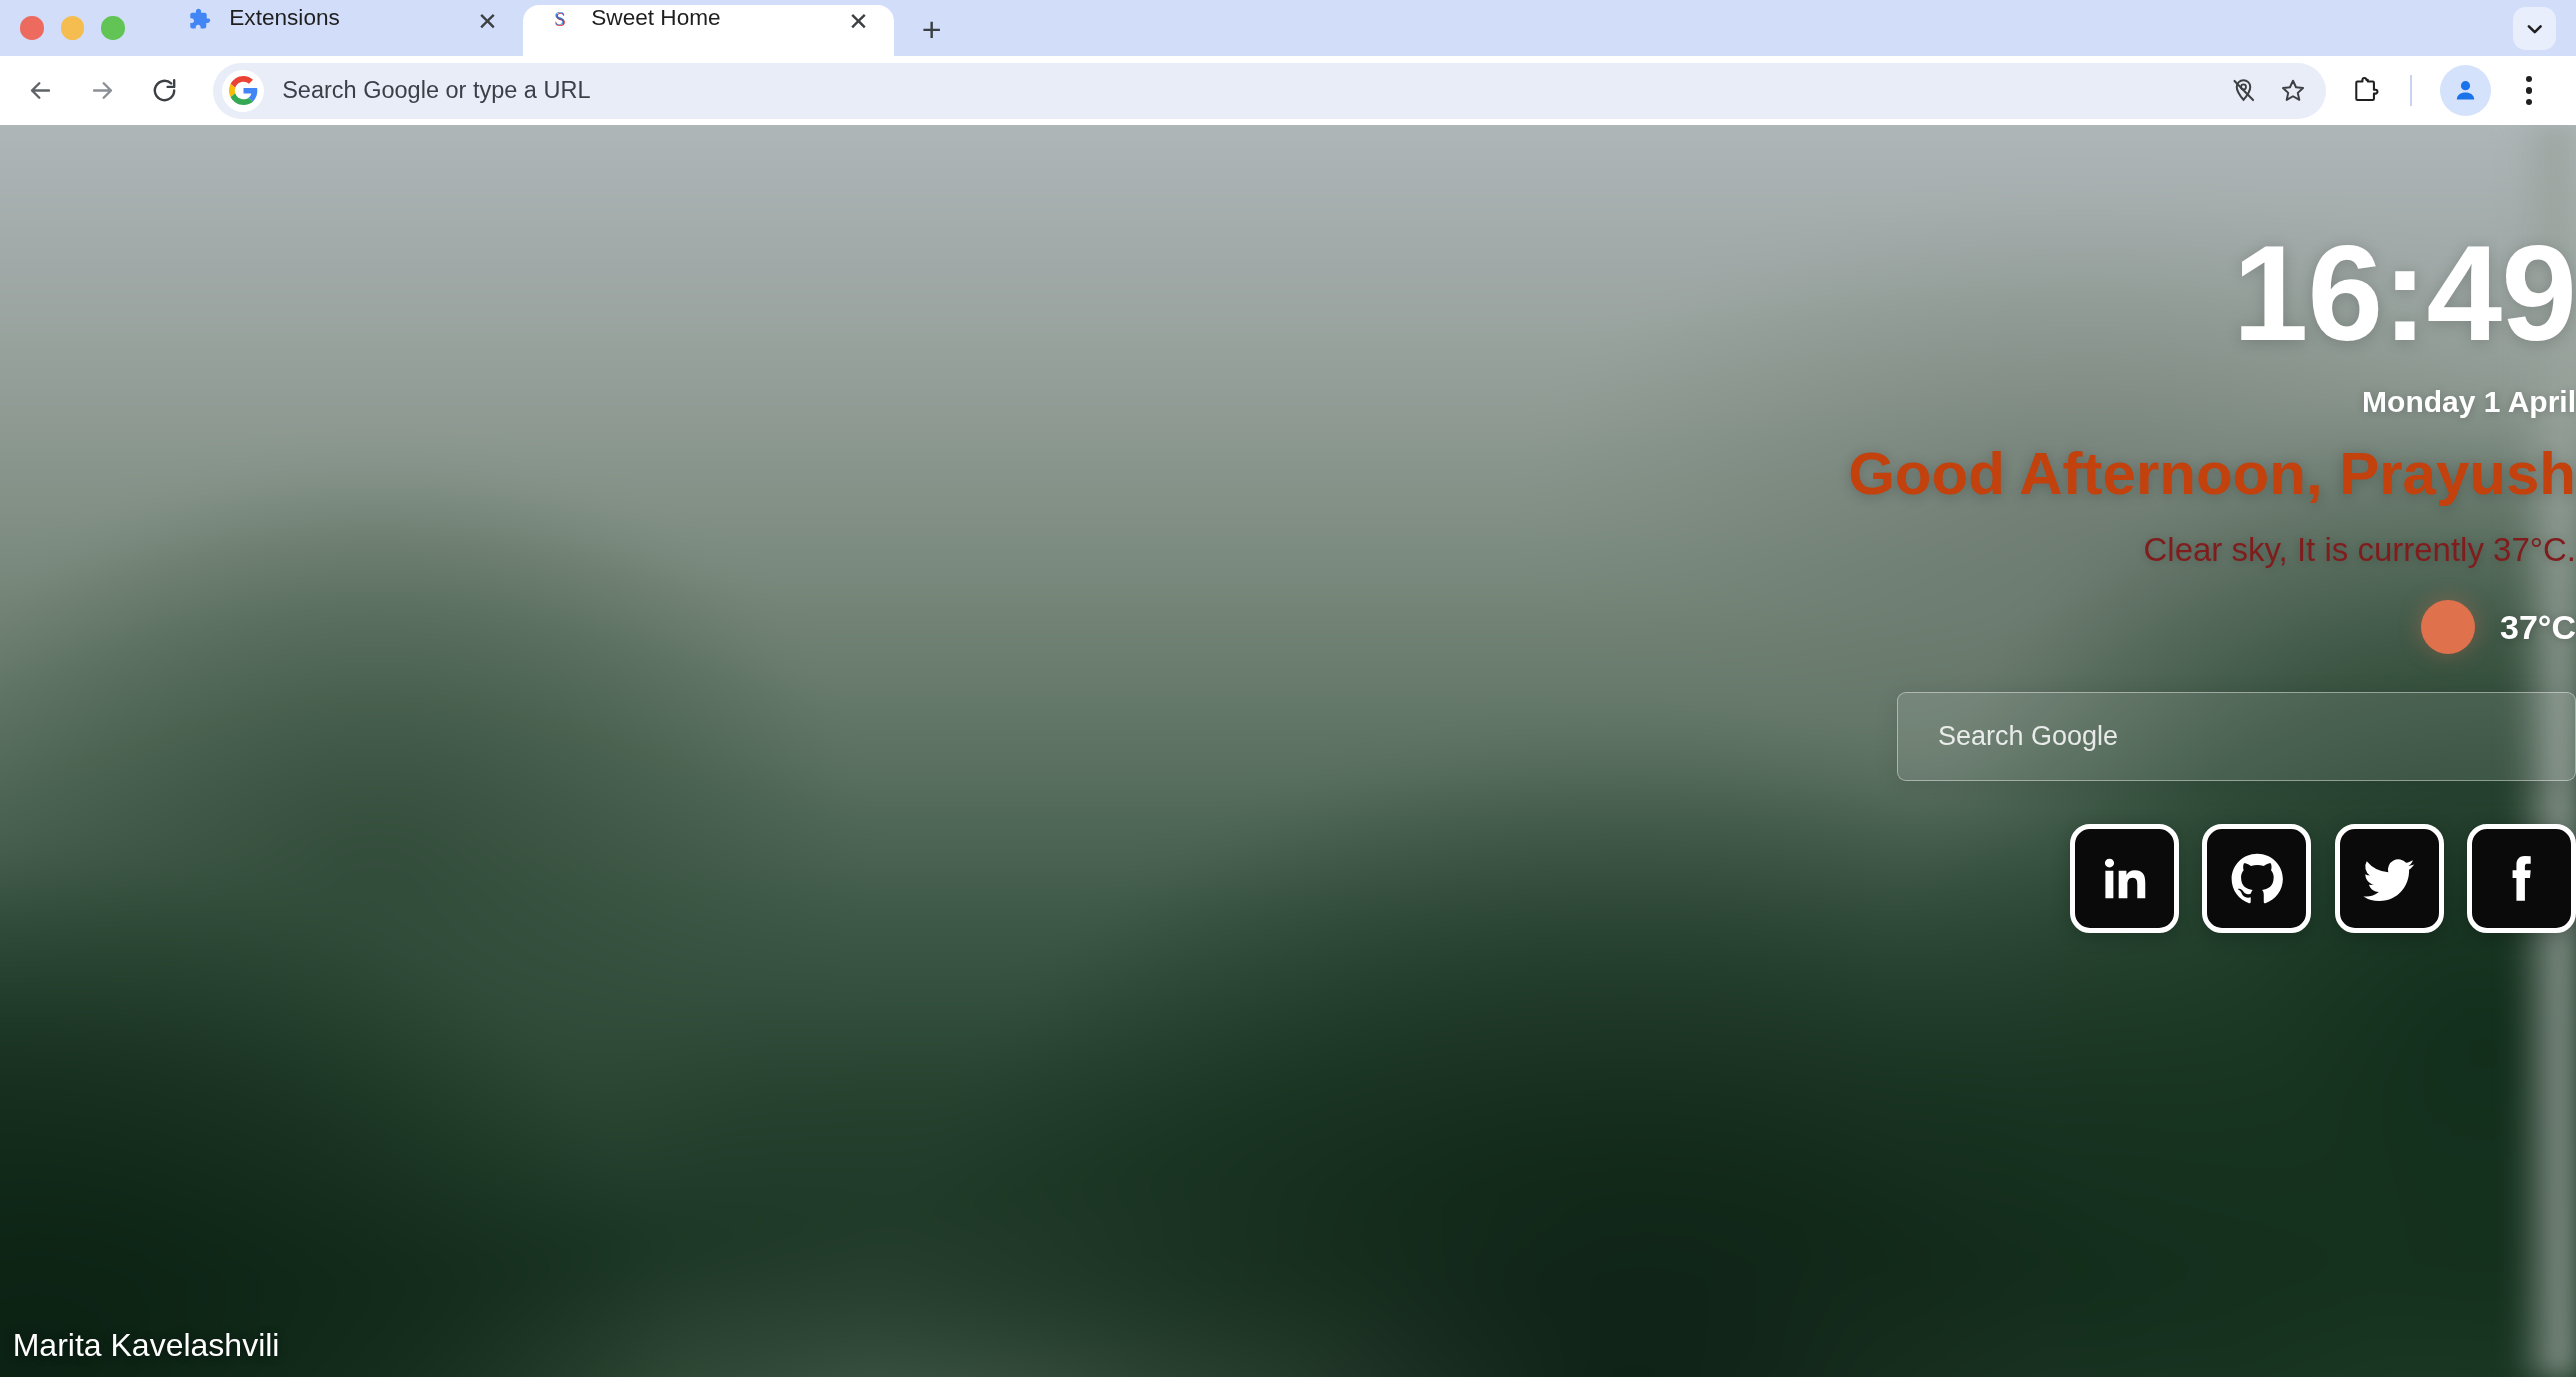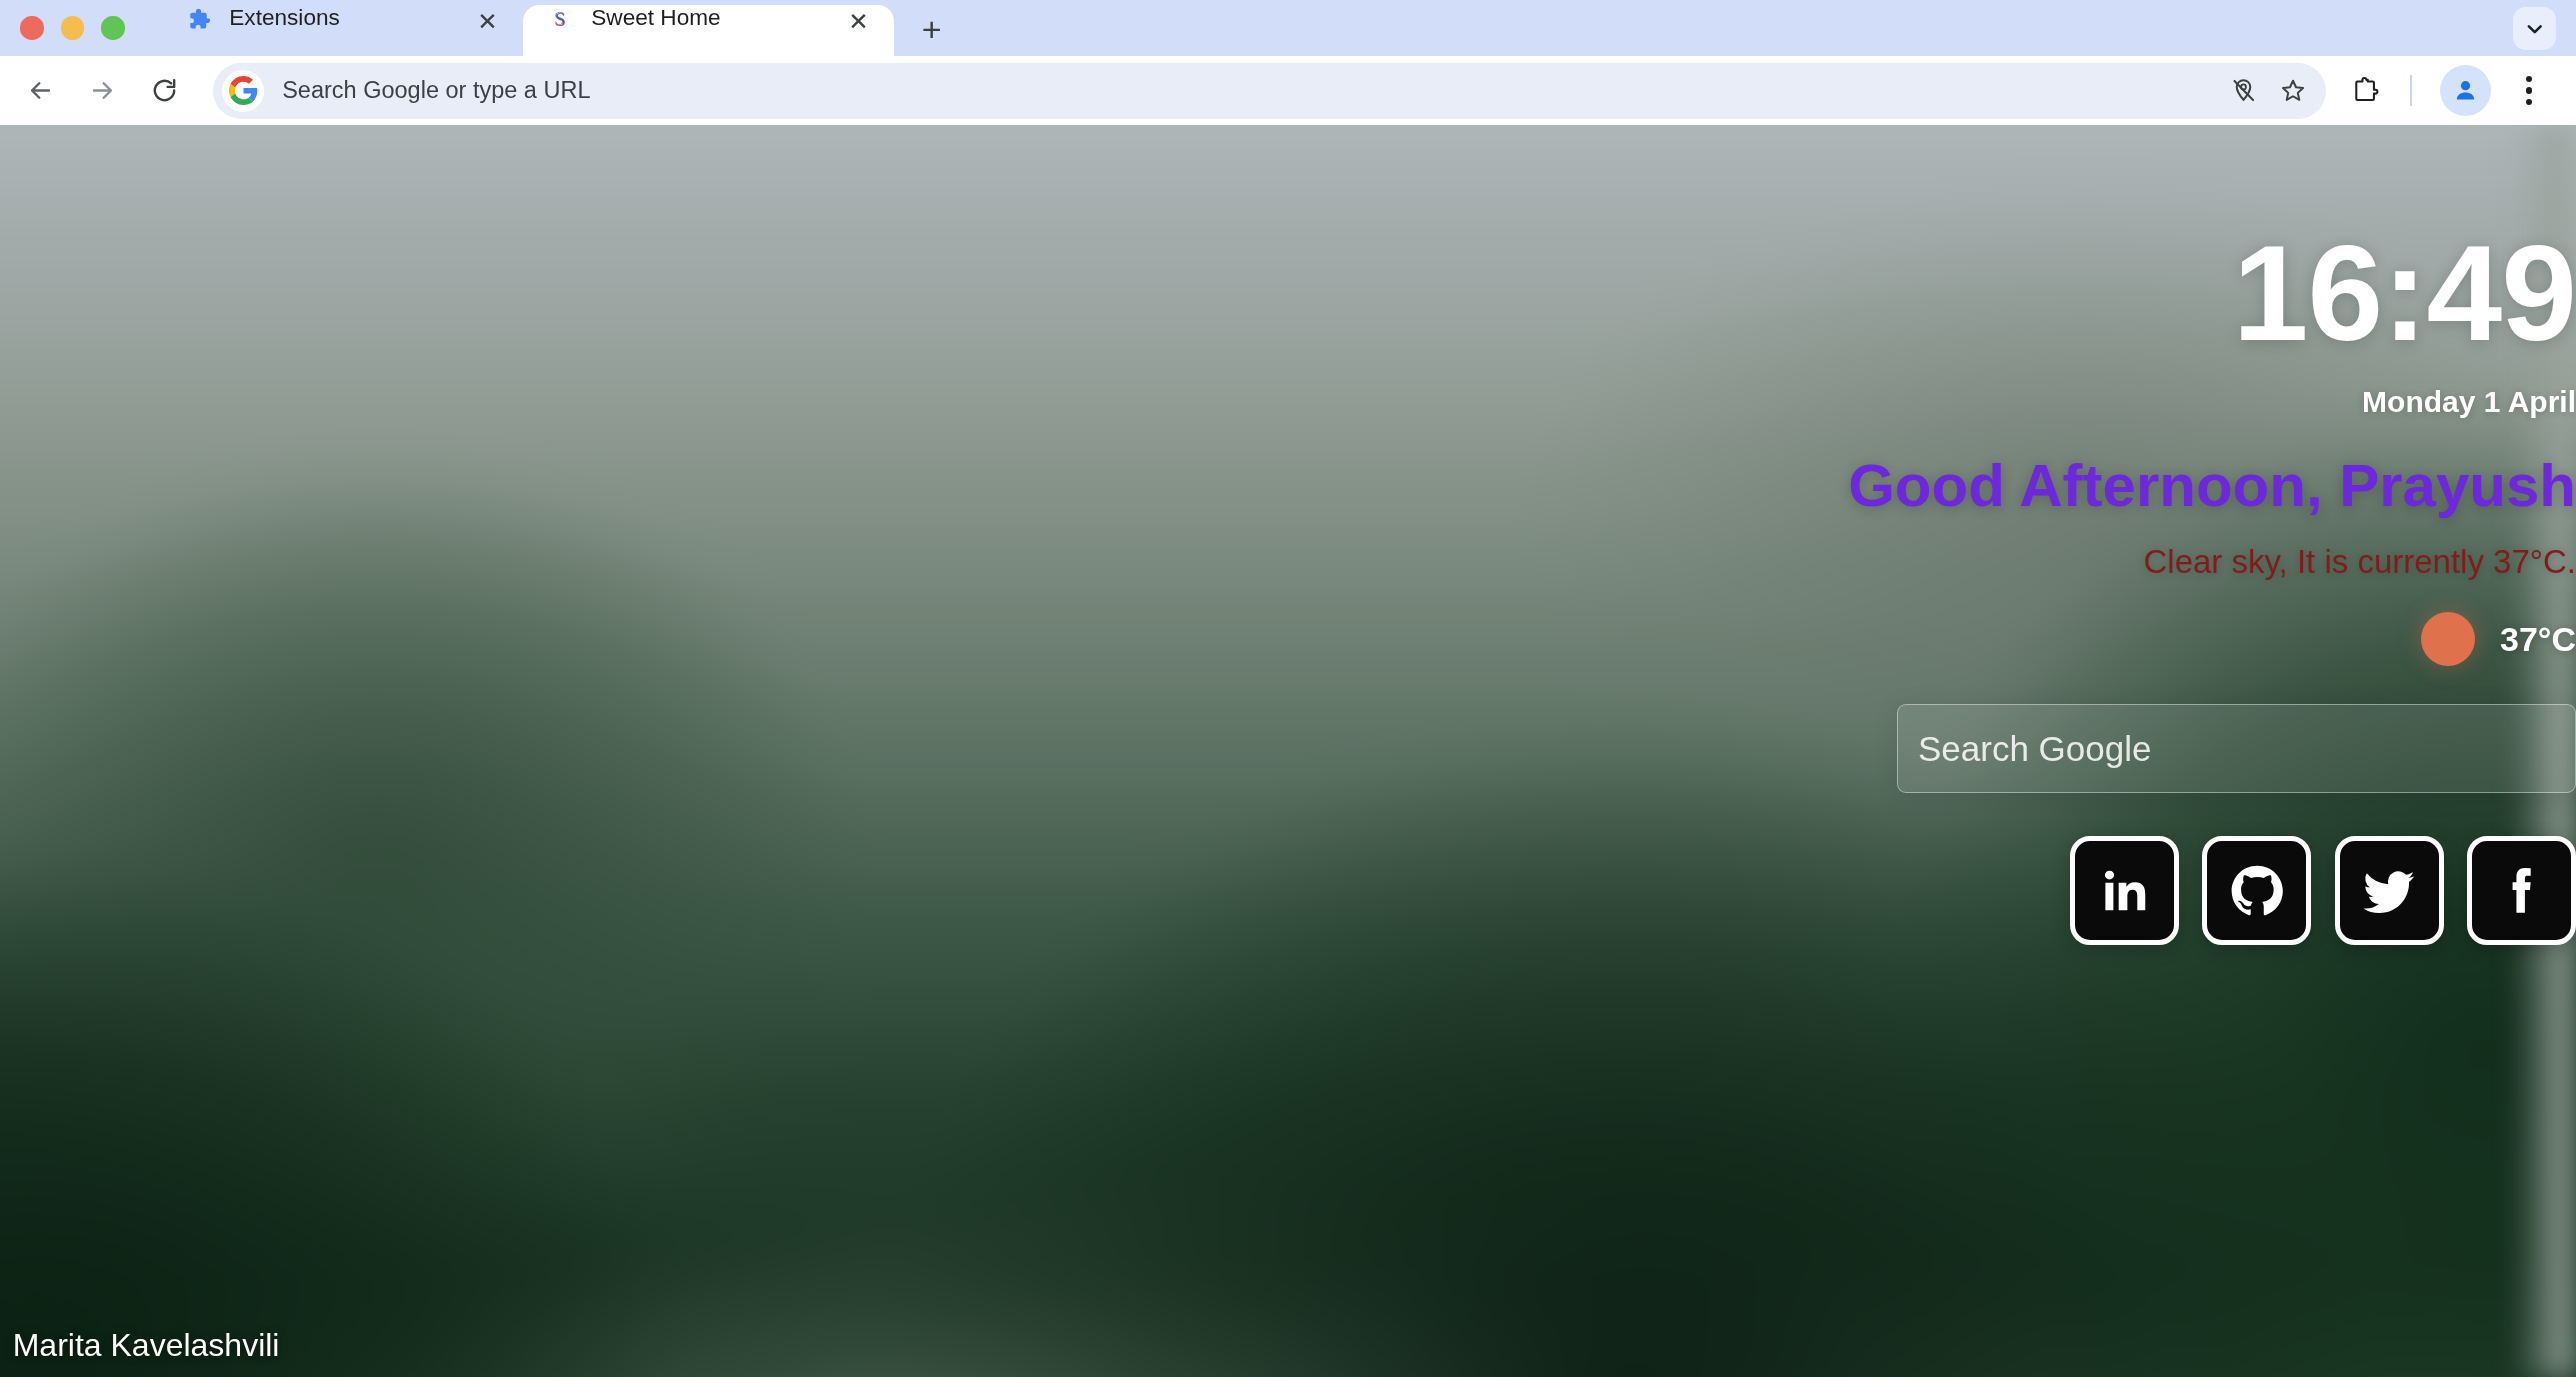--- a/index.html
+++ b/index.html
@@ -228,24 +228,24 @@
     text-shadow: 0 1.8px 16.3px rgba(0,0,0,0.18);
   }
   .date {
     margin-top: 23.5px;
     font-size: 30px;
     font-weight: 700;
     color: #ffffff;
     text-shadow: 0 0.9px 9px rgba(0,0,0,0.2);
   }
   .greeting {
-    margin-top: 32px;
+    margin-top: 20px;
     font-size: 60px;
     font-weight: 700;
-    color: #6d28d9;
+    color: #c2410c;
     text-shadow: 0 1.8px 12.7px rgba(0,0,0,0.22);
     white-space: nowrap;
   }
   .weather-line {
     margin-top: 23.5px;
     font-size: 33px;
     font-weight: 400;
     color: #7f1d1d;
     text-shadow: 0 0.9px 9px rgba(0,0,0,0.2);
   }
@@ -279,22 +279,23 @@
     align-items: center;
     padding: 0 20px;
     box-shadow: 0 3.6px 23.5px rgba(0,0,0,0.10);
   }
   .search-box input {
     width: 100%;
     border: none;
     outline: none;
     background: transparent;
     font-family: "Liberation Sans", sans-serif;
-    font-size: 35px;
+    font-size: 27px;
     color: #ffffff;
+    margin-left: 20px;
   }
   .search-box input::placeholder { color: rgba(255,255,255,0.85); }
 
   .socials {
     margin-top: 43px;
     display: flex;
     gap: 23.5px;
   }
   .social-btn {
     width: 109px; height: 109px;

